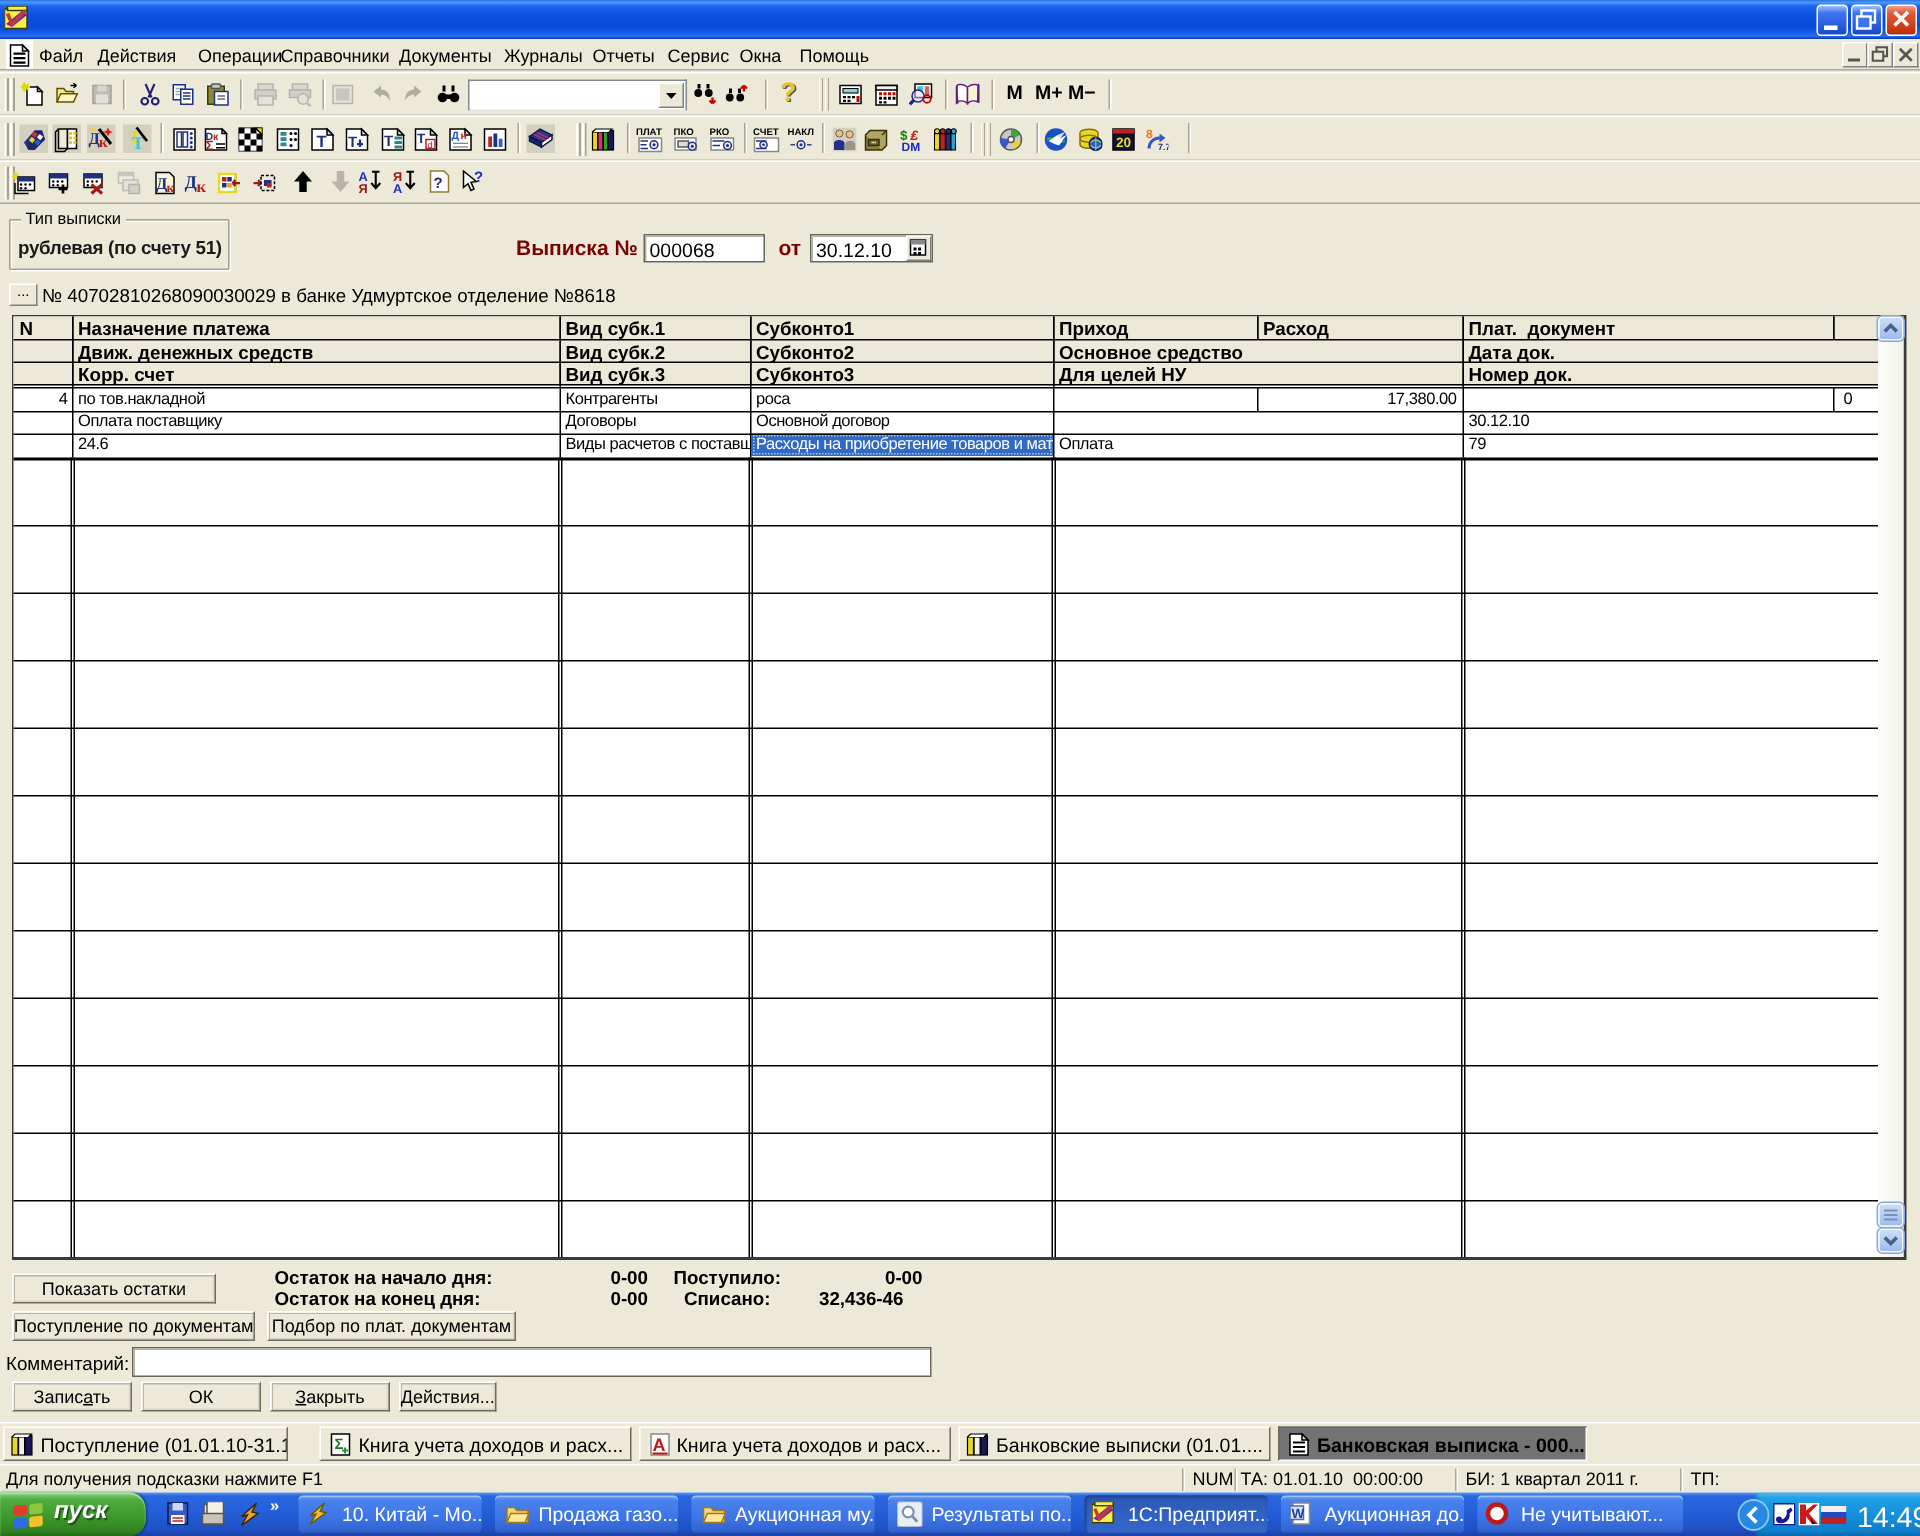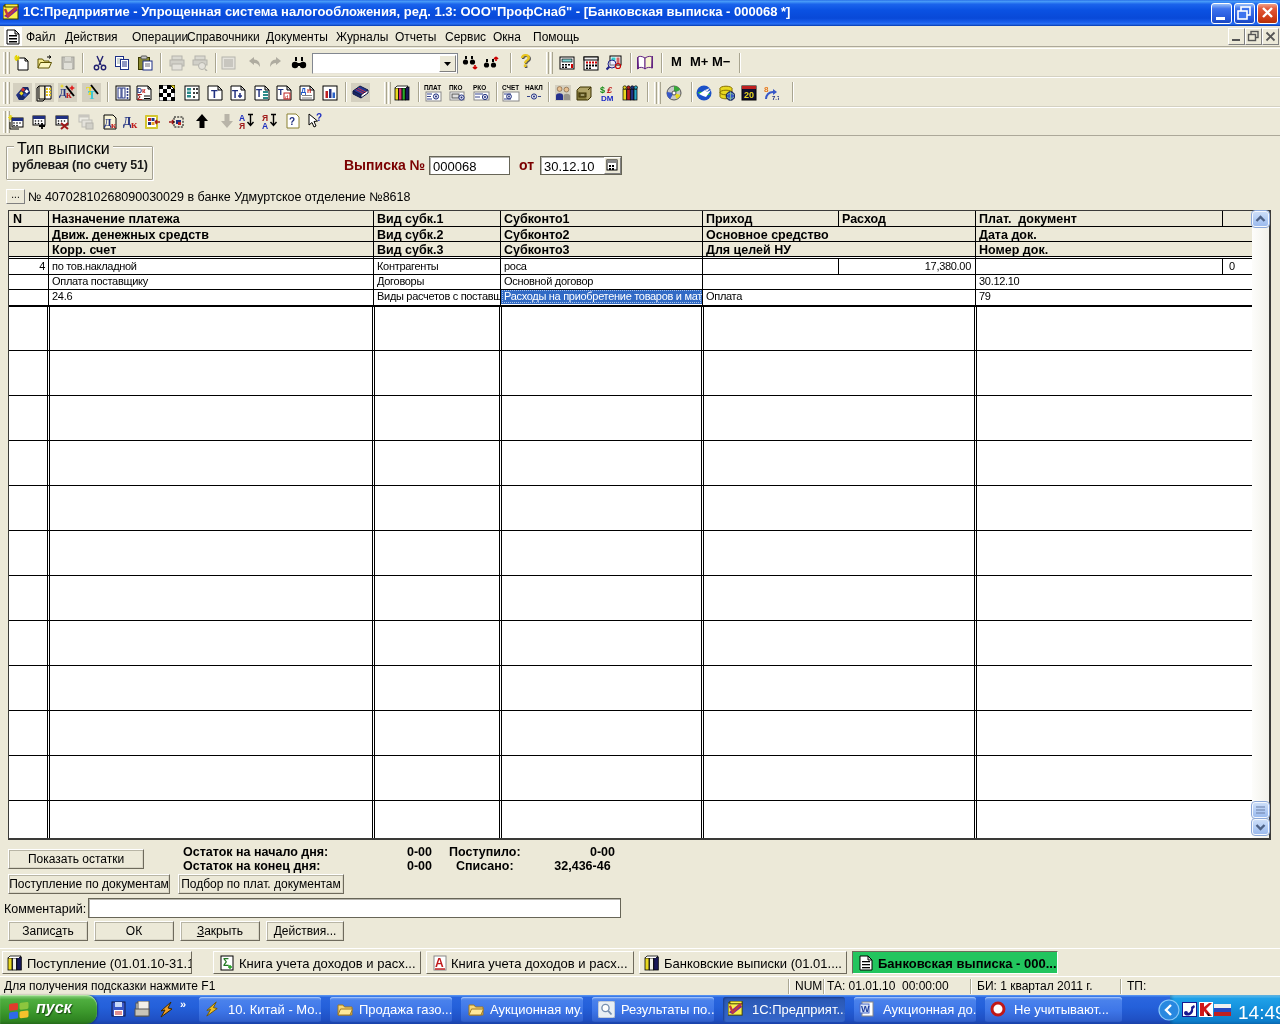--- a/index.html
+++ b/index.html
@@ -16,21 +16,21 @@
 
 #tb1{position:absolute;left:0;top:48px;width:1280px;height:29px;border-top:1px solid #fff;border-bottom:1px solid #d4d1c2}
 #tb2{position:absolute;left:0;top:77px;width:1280px;height:30px;border-top:1px solid #fff;border-bottom:1px solid #d4d1c2}
 #tb3{position:absolute;left:0;top:107px;width:1280px;height:29px;border-top:1px solid #fff;border-bottom:1px solid #ACA899}
 .grip{position:absolute;top:3px;width:7px;height:22px;background:repeating-linear-gradient(90deg,#fff 0 1px,#e8e5d8 1px 2px,#a9a590 2px 3px,#ECE9D8 3px 4px)}
 .tsep{position:absolute;top:4px;width:2px;height:20px;border-left:1px solid #A9A590;border-right:1px solid #fff}
 .ticon{position:absolute;width:16px;height:16px}
 .dis{filter:grayscale(1) opacity(.55)}
 
 #gbox{position:absolute;left:6px;top:146px;width:147px;height:34px;border:1px solid #A5A293;box-shadow:inset 1px 1px 0 #fff,1px 1px 0 #fff;border-radius:1px}
-#gboxlbl{position:absolute;left:14px;top:140px;background:#ECE9D8;padding:0 3px;font-size:16px}
+#gboxlbl{position:absolute;left:14px;top:140px;background:#ECE9D8;padding:0 3px;font-size:11px}
 #gboxtxt{position:absolute;left:12px;top:158px;font-size:12.5px;letter-spacing:-.2px;font-weight:bold;color:#1a1a1a}
 .redlbl{position:absolute;font-size:14px;font-weight:bold;color:#7B0000}
 .field{position:absolute;background:#fff;border:1px solid #676557;box-shadow:inset 1px 1px 0 rgba(90,88,76,.45);font-size:13px;padding:2px 0 0 3px;color:#000}
 #dots{position:absolute;left:6px;top:189px;width:19px;height:15px;background:#ECE9D8;border:1px solid #fff;border-right-color:#808080;border-bottom-color:#808080;font-size:10px;text-align:center;line-height:10px}
 #acct{position:absolute;left:28px;top:190px;font-size:12.5px}
 
 #tbl{position:absolute;left:8px;top:210px;width:1263px;height:630px;border:solid #3a3a38;border-width:1px 2px 2px 1px;background:#fff}
 .hrow{position:absolute;left:0;width:1243px;height:15px;background:#ECE9D8}
 .hcell{position:absolute;font-size:12.5px;font-weight:bold;padding:1px 0 0 3px;white-space:nowrap;overflow:hidden;border-left:1px solid #000;height:15px}
 .dcell{position:absolute;font-size:11px;letter-spacing:-.3px;padding:1px 0 0 3px;white-space:nowrap;overflow:hidden;height:15px;color:#000}
@@ -67,21 +67,20 @@
 #clock{position:absolute;left:1238px;top:7px;color:#fff;font-size:19px}
 </style></head><body>
 
 <div id="titlebar">
  <svg class="abs" style="left:3px;top:4px" width="17" height="17" viewBox="0 0 17 17">
   <rect x="0" y="2" width="15" height="13" fill="#f8ef49" stroke="#3a3a00"></rect>
   <rect x="2" y="0" width="13" height="3" fill="#f8ef49" stroke="#3a3a00"></rect>
   <path d="M1 12 L12 3 L15 6 L5 14 Z" fill="#7b1fa2"></path>
   <path d="M2 5 l3 7 l9 -9" stroke="#c23b3b" stroke-width="2.4" fill="none"></path>
  </svg>
- <div id="titletext">1С:Предприятие  - Упрощенная система налогообложения, ред. 1.3: ООО"ПрофСнаб" - [Банковская выписка - 000068 *]</div>
  <div class="wbtn" style="left:1211px;background:linear-gradient(180deg,#9CC1F8 0%,#3E73EE 25%,#2456D8 80%,#1A46BE 100%)">
    <div class="abs" style="left:4px;top:13px;width:9px;height:3px;background:#fff"></div>
     </div>
  <div class="wbtn" style="left:1234px;background:linear-gradient(180deg,#9CC1F8 0%,#3E73EE 25%,#2456D8 80%,#1A46BE 100%)">
    <svg width="19" height="19">
         <rect x="6" y="3" width="9" height="8" fill="none" stroke="#fff" stroke-width="1.6"></rect>
         <rect x="3" y="7" width="9" height="8" fill="#3E73EE" stroke="#fff" stroke-width="1.6"></rect>
       </svg></div>
  <div class="wbtn" style="left:1257px;background:linear-gradient(180deg,#F0A088 0%,#E3593A 25%,#CC3912 80%,#B03008 100%)">
    <svg width="19" height="19">
@@ -751,29 +750,29 @@
 </div>
 
 <div class="btn3d" style="left:8px;top:849px;width:136px;height:20px;padding-top:2px">Показать остатки</div>
 <div class="blbl" style="left:183px;top:845px">Остаток на начало дня:</div>
 <div class="blbl" style="left:398px;top:845px;width:34px;text-align:right">0-00</div>
 <div class="blbl" style="left:449px;top:845px">Поступило:</div>
 <div class="blbl" style="left:570px;top:845px;width:45px;text-align:right">0-00</div>
 <div class="blbl" style="left:183px;top:859px">Остаток на конец дня:</div>
 <div class="blbl" style="left:398px;top:859px;width:34px;text-align:right">0-00</div>
 <div class="blbl" style="left:456px;top:859px">Списано:</div>
-<div class="blbl" style="left:546px;top:859px;width:73px;text-align:center">32,436-46</div>
+<div class="blbl" style="left:546px;top:859px;width:73px;text-align:left">32,436-46</div>
 <div class="btn3d" style="left:8px;top:874px;width:162px;height:20px;padding-top:2px">Поступление по документам</div>
 <div class="btn3d" style="left:178px;top:874px;width:166px;height:20px;padding-top:2px">Подбор по плат. документам</div>
 <div class="abs" style="left:4px;top:902px;font-size:12.5px">Комментарий:</div>
 <div class="field" style="left:88px;top:898px;width:533px;height:20px"></div>
 <div class="btn3d" style="left:8px;top:921px;width:80px;height:20px;padding-top:2px">Запис<u>а</u>ть</div>
 <div class="btn3d" style="left:94px;top:921px;width:80px;height:20px;padding-top:2px">ОК</div>
 <div class="btn3d" style="left:180px;top:921px;width:80px;height:20px;padding-top:2px"><u>З</u>акрыть</div>
-<div class="btn3d" style="left:266px;top:921px;width:78px;height:20px;padding-top:2px"><u>Д</u>ействия...</div>
+<div class="btn3d" style="left:266px;top:921px;width:65px;height:20px;padding-top:2px"><u>Д</u>ействия...</div>
 
 <div id="tabs">
  <div class="tab" style="left:2px;width:190px">
   <svg class="abs" style="left:4px;top:3px" width="16" height="16" viewBox="0 0 16 16">
         <g stroke="#000" stroke-width=".8">
           <rect x="1" y="3" width="4" height="12" fill="#e8d820"></rect>
           <rect x="5.4" y="3" width="4" height="12" fill="#f0f0e8"></rect>
           <rect x="9.8" y="2" width="4.5" height="13" fill="#181858"></rect>
         </g>
         <path d="M1 3 l2-2 h11 l-2 2" fill="#fff" stroke="#000" stroke-width=".8"></path>
@@ -800,21 +799,21 @@
   <svg class="abs" style="left:4px;top:3px" width="16" height="16" viewBox="0 0 16 16">
         <g stroke="#000" stroke-width=".8">
           <rect x="1" y="3" width="4" height="12" fill="#e8d820"></rect>
           <rect x="5.4" y="3" width="4" height="12" fill="#f0f0e8"></rect>
           <rect x="9.8" y="2" width="4.5" height="13" fill="#181858"></rect>
         </g>
         <path d="M1 3 l2-2 h11 l-2 2" fill="#fff" stroke="#000" stroke-width=".8"></path>
       </svg>
   <span class="abs" style="left:24px;top:4px">Банковские выписки (01.01....</span>
     </div>
- <div class="tab" style="left:852px;width:206px;background:#22c55e;border:1px solid #6e6a5c;border-right-color:#fff;border-bottom-color:#fff;font-weight:bold">
+ <div class="tab" style="left:852px;width:206px;background:#737373;border:1px solid #6e6a5c;border-right-color:#fff;border-bottom-color:#fff;font-weight:bold">
   <svg class="abs" style="left:6px;top:3px" width="14" height="16" viewBox="0 0 14 16">
         <path d="M1 1 h8 l4 4 v10 h-12 z" fill="#fff" stroke="#000"></path>
         <path d="M9 1 l4 4 h-4 z" fill="#ddd" stroke="#000"></path>
         <rect x="3" y="6" width="8" height="1.3" fill="#000"></rect>
         <rect x="3" y="9" width="8" height="1.3" fill="#000"></rect>
         <rect x="3" y="12" width="8" height="1.3" fill="#000"></rect>
       </svg>
   <span class="abs" style="left:25px;top:4px">Банковская выписка - 000...</span>
     </div>
 </div>

